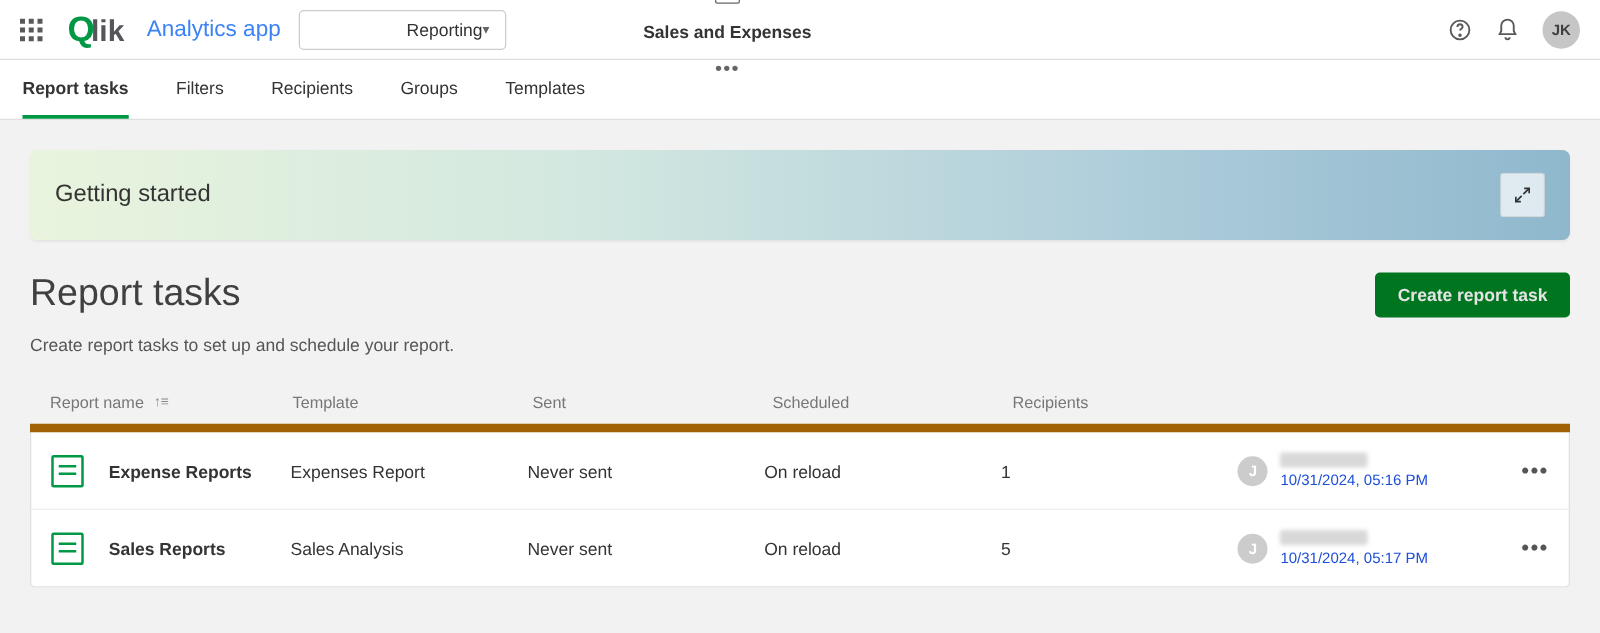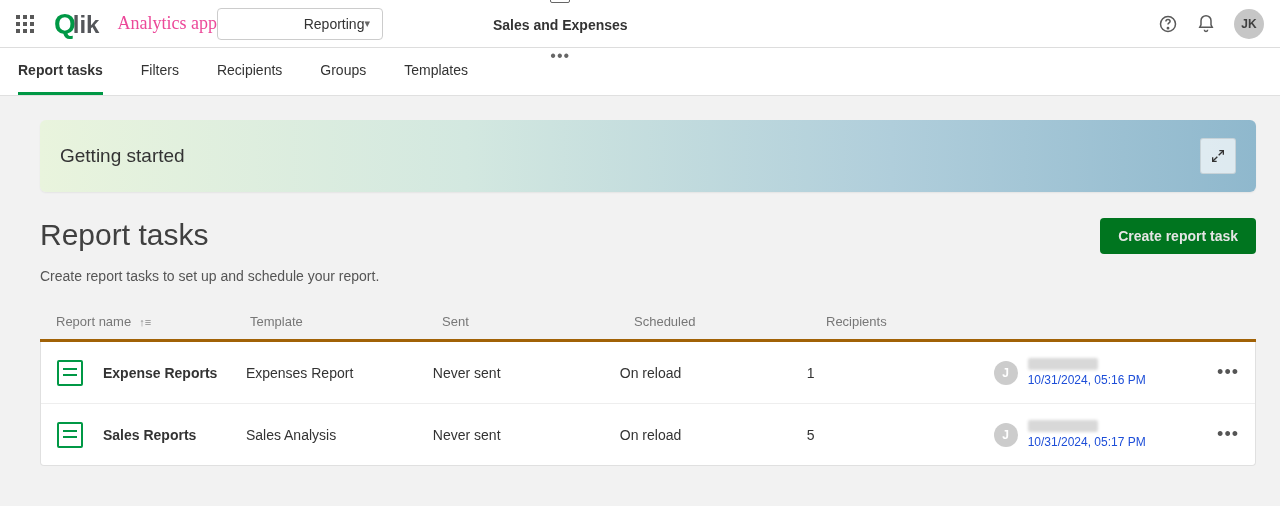--- a/index.html
+++ b/index.html
@@ -41,23 +41,23 @@
     letter-spacing: -1px;
   }
   .logo-lik {
     font-size: 24px;
     font-weight: 600;
     color: #54565a;
     margin-left: -2px;
   }
   .appname {
     font-size: 18px;
-    color: #ec4899;
+    color: #3b82f6;
     font-weight: 400;
-    font-family: Liberation Serif, serif;
+    margin-right: 14px;
   }
   .dropdown {
     border: 1px solid #ccc;
     border-radius: 4px;
     height: 32px;
     min-width: 166px;
     display: flex;
     align-items: center;
     justify-content: flex-end;
     padding: 10px 12px;
@@ -127,21 +127,21 @@
     height: 100%;
     display: flex;
     align-items: center;
     border-bottom: 3px solid transparent;
   }
   .tab.active {
     font-weight: 600;
     border-bottom-color: #009845;
   }
 
-  .content { padding: 24px; margin-left: 16px; }
+  .content { padding: 24px; }
   .banner {
     border-radius: 6px;
     height: 72px;
     display: flex;
     align-items: center;
     justify-content: space-between;
     padding: 0 20px;
     background: linear-gradient(90deg, #e9f4dd 0%, #d3e8e0 35%, #b0cedb 70%, #8fb8cd 100%);
     box-shadow: 0 1px 2px rgba(0,0,0,0.06);
   }
@@ -175,21 +175,21 @@
     cursor: pointer;
   }
   .section-sub { margin-top: 14px; color: #555; font-size: 14px; }
 
   .table-wrap { margin-top: 20px; }
   .thead {
     display: flex;
     padding: 10px 16px;
     color: #777;
     font-size: 13px;
-    border-bottom: 3px solid #a16207;
+    border-bottom: 7px solid #a16207;
   }
   .col-name { width: 194px; display:flex; align-items:center; gap:8px; }
   .col-template { width: 192px; }
   .col-sent { width: 192px; }
   .col-scheduled { width: 192px; }
   .col-recipients { width: 192px; }
   .col-updated { width: 192px; }
   .col-actions { width: 60px; text-align: right; }
 
   .tbody { background: #fff; border: 1px solid #e0e0e0; border-top: none; border-radius: 0 0 4px 4px; }

